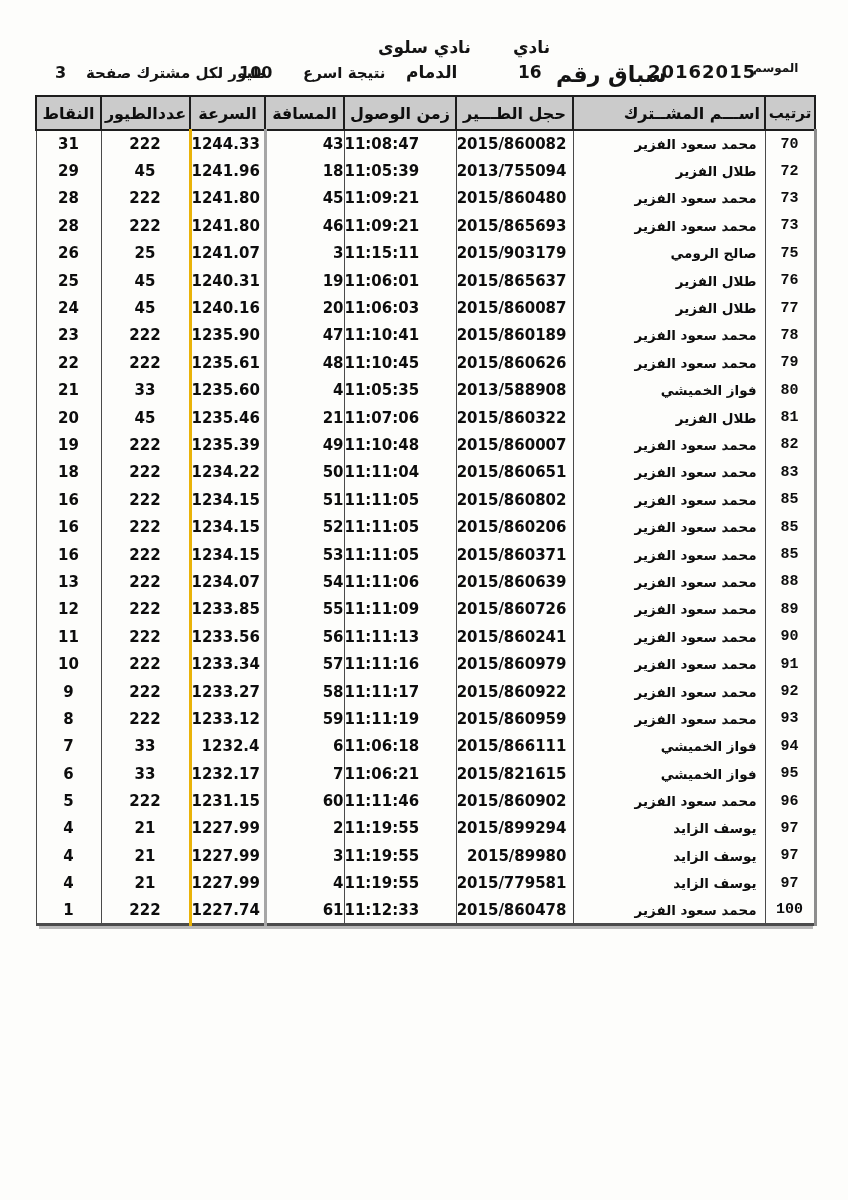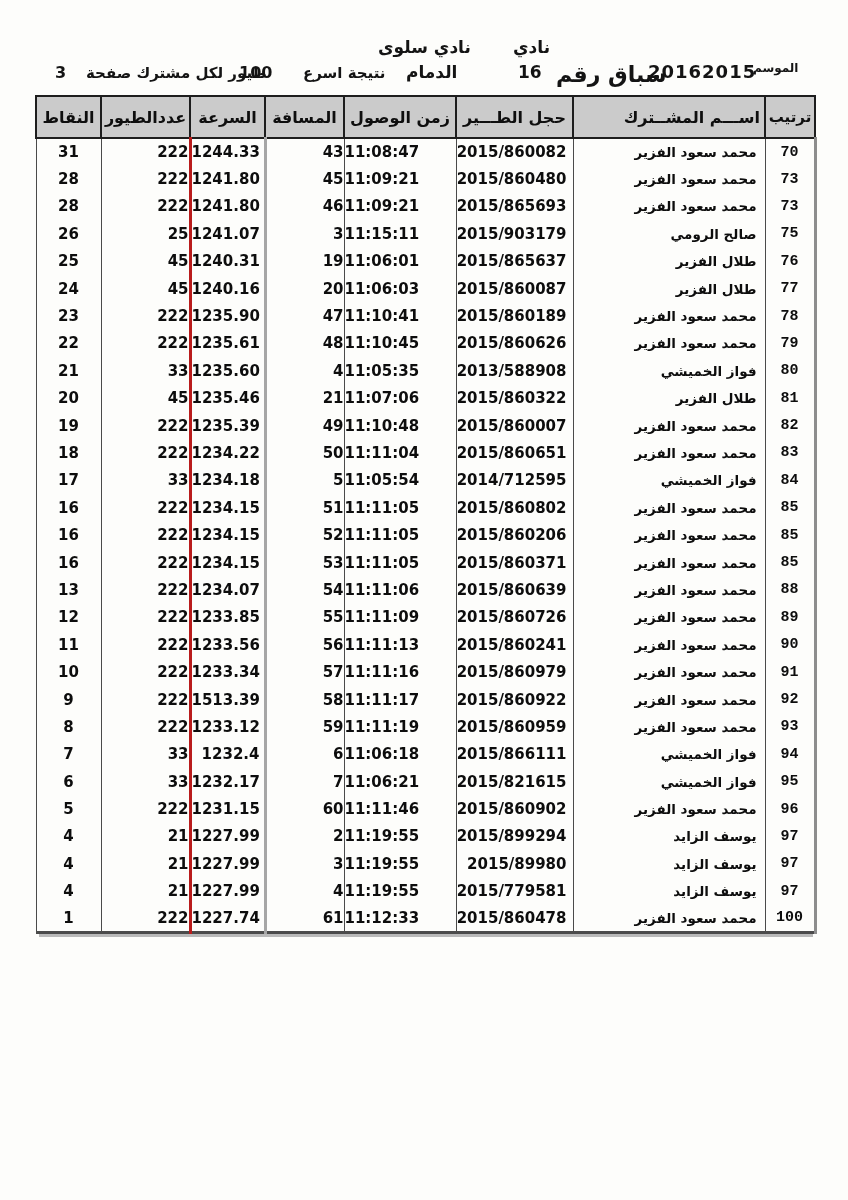--- a/index.html
+++ b/index.html
@@ -39,21 +39,21 @@
     left:35px; top:95px;
     width:779px;
     border-collapse:collapse;
     table-layout:fixed;
     border-bottom:3px solid #4b4b4b;
     box-shadow:0 7px 0 -4px #b9b9b9;
   }
   thead th {
     background:#cbcbcb;
     border:2px solid #1d1d1d;
-    height:42px;
+    height:34px;
     font-size:16px;
     font-weight:bold;
     text-align:center;
     direction:rtl;
     vertical-align:middle;
     color:#0e0e0e;
     white-space:nowrap;
     overflow:hidden;
   }
   thead th.col-name { text-align:right; padding-left:4px; padding-right:4px; }
@@ -64,23 +64,23 @@
     font-weight:bold;
     font-size:15px;
     color:#0d0d0d;
     border-left:1px solid #4a4a4a;
     border-right:1px solid #4a4a4a;
     vertical-align:middle;
     white-space:nowrap;
     overflow:hidden;
   }
   tbody td.col-points   { text-align:center; }
-  tbody td.col-birds    { text-align:right; }
+  tbody td.col-birds    { text-align:center; }
   tbody td.col-speed    { text-align:right; padding-right:4px;
-                          border-left:3px solid #b91c1c; border-right:3px solid #a6a6a6; }
+                          border-left:3px solid #eab308; border-right:3px solid #a6a6a6; }
   tbody td.col-distance { text-align:right; }
   tbody td.col-time     { text-align:left; padding-right:9px; }
   tbody td.col-ring     { text-align:right; padding-right:6px; }
   tbody td.col-name     { text-align:right; padding-right:8px; font-size:13.5px; direction:rtl; }
   tbody td.col-rank     { text-align:center; border-right:3px solid #8d8d8d;font-family:Liberation Mono, monospace; }
 </style>
 </head>
 <body>
 
 <div class="page">
@@ -127,20 +127,30 @@
           <td class="col-points">31</td>
           <td class="col-birds">222</td>
           <td class="col-speed">1244.33</td>
           <td class="col-distance">43</td>
           <td class="col-time">11:08:47</td>
           <td class="col-ring">2015/860082</td>
           <td class="col-name">محمد سعود الفزير</td>
           <td class="col-rank">70</td>
         </tr>
         <tr>
+          <td class="col-points">29</td>
+          <td class="col-birds">45</td>
+          <td class="col-speed">1241.96</td>
+          <td class="col-distance">18</td>
+          <td class="col-time">11:05:39</td>
+          <td class="col-ring">2013/755094</td>
+          <td class="col-name">طلال الفزير</td>
+          <td class="col-rank">72</td>
+        </tr>
+        <tr>
           <td class="col-points">28</td>
           <td class="col-birds">222</td>
           <td class="col-speed">1241.80</td>
           <td class="col-distance">45</td>
           <td class="col-time">11:09:21</td>
           <td class="col-ring">2015/860480</td>
           <td class="col-name">محمد سعود الفزير</td>
           <td class="col-rank">73</td>
         </tr>
         <tr>
@@ -237,30 +247,20 @@
           <td class="col-points">18</td>
           <td class="col-birds">222</td>
           <td class="col-speed">1234.22</td>
           <td class="col-distance">50</td>
           <td class="col-time">11:11:04</td>
           <td class="col-ring">2015/860651</td>
           <td class="col-name">محمد سعود الفزير</td>
           <td class="col-rank">83</td>
         </tr>
         <tr>
-          <td class="col-points">17</td>
-          <td class="col-birds">33</td>
-          <td class="col-speed">1234.18</td>
-          <td class="col-distance">5</td>
-          <td class="col-time">11:05:54</td>
-          <td class="col-ring">2014/712595</td>
-          <td class="col-name">فواز الخميشي</td>
-          <td class="col-rank">84</td>
-        </tr>
-        <tr>
           <td class="col-points">16</td>
           <td class="col-birds">222</td>
           <td class="col-speed">1234.15</td>
           <td class="col-distance">51</td>
           <td class="col-time">11:11:05</td>
           <td class="col-ring">2015/860802</td>
           <td class="col-name">محمد سعود الفزير</td>
           <td class="col-rank">85</td>
         </tr>
         <tr>
@@ -319,21 +319,21 @@
           <td class="col-speed">1233.34</td>
           <td class="col-distance">57</td>
           <td class="col-time">11:11:16</td>
           <td class="col-ring">2015/860979</td>
           <td class="col-name">محمد سعود الفزير</td>
           <td class="col-rank">91</td>
         </tr>
         <tr>
           <td class="col-points">9</td>
           <td class="col-birds">222</td>
-          <td class="col-speed">1513.39</td>
+          <td class="col-speed">1233.27</td>
           <td class="col-distance">58</td>
           <td class="col-time">11:11:17</td>
           <td class="col-ring">2015/860922</td>
           <td class="col-name">محمد سعود الفزير</td>
           <td class="col-rank">92</td>
         </tr>
         <tr>
           <td class="col-points">8</td>
           <td class="col-birds">222</td>
           <td class="col-speed">1233.12</td>

